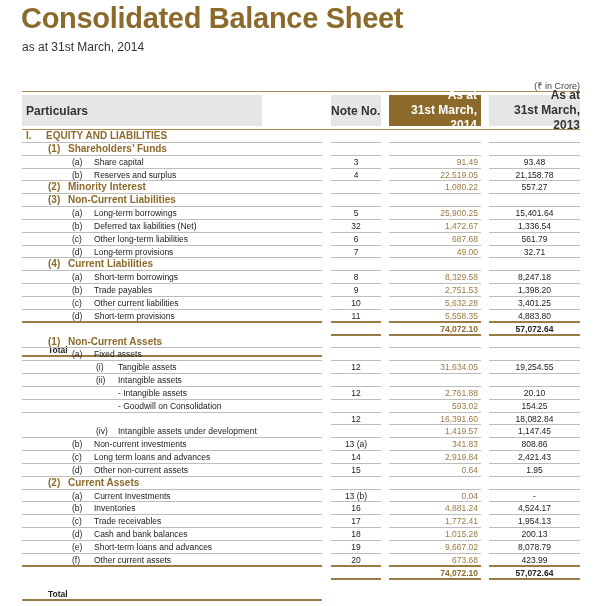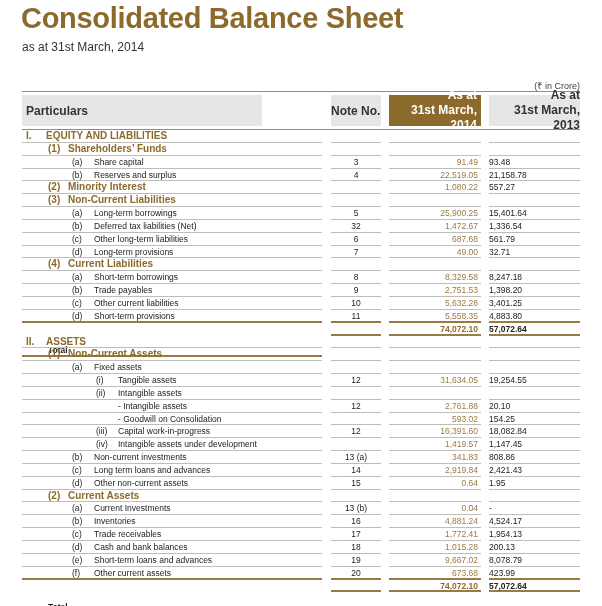--- a/index.html
+++ b/index.html
@@ -33,21 +33,21 @@
   .h-y2 { left: 489px; width: 91px; justify-content: flex-end; text-align: right; padding-right: 0px; line-height: 15px; }
   .hdrline {
     position: absolute; left: 22px; width: 558px; top: 129px; height: 1px; background: #a88a4f;
   }
   .rows { position: absolute; left: 0; top: 130px; width: 602px; }
   .row { position: relative; height: 12.85px; font-size: 8.5px; }
   .cell { position: absolute; top: 0; height: 100%; line-height: 12px; white-space: nowrap; }
   .c-part { left: 22px; width: 300px; border-bottom: 1px solid #bdbdbd; }
   .c-note { left: 331px; width: 50px; text-align: center; border-bottom: 1px solid #bdbdbd; }
   .c-y1 { left: 389px; width: 92px; text-align: right; padding-right: 3px; color: #9a7b45; border-bottom: 1px solid #bdbdbd; }
-  .c-y2 { left: 489px; width: 91px; text-align: left; color: #222; border-bottom: 1px solid #bdbdbd; }
+  .c-y2 { left: 489px; width: 91px; text-align: center; color: #222; border-bottom: 1px solid #bdbdbd; }
   .roman { position: absolute; left: 4px; }
   .lab { position: absolute; }
   .row.l0 .c-part { color: #8c6a2b; font-weight: bold; font-size: 10px; }
   .row.l0 .lab { left: 24px; }
   .row.l1 .c-part { color: #8c6a2b; font-weight: bold; font-size: 10px; }
   .row.l1 .num { position: absolute; left: 26px; }
   .row.l1 .lab { left: 46px; }
   .row.l2 .num { position: absolute; left: 50px; }
   .row.l2 .lab { left: 72px; }
   .row.l3 .num { position: absolute; left: 74px; }
@@ -226,29 +226,20 @@
       <div class="cell c-y2">4,883.80</div>
     </div>
     <div class="row total">
       <div class="cell c-part">
         <span class="lab">Total</span>
       </div>
       <div class="cell c-note"></div>
       <div class="cell c-y1">74,072.10</div>
       <div class="cell c-y2">57,072.64</div>
     </div>
-    <div class="row l0">
-      <div class="cell c-part">
-        <span class="roman">II.</span>
-        <span class="lab">ASSETS</span>
-      </div>
-      <div class="cell c-note"></div>
-      <div class="cell c-y1"></div>
-      <div class="cell c-y2"></div>
-    </div>
     <div class="row l1">
       <div class="cell c-part">
         <span class="num">(1)</span>
         <span class="lab">Non-Current Assets</span>
       </div>
       <div class="cell c-note"></div>
       <div class="cell c-y1"></div>
       <div class="cell c-y2"></div>
     </div>
     <div class="row l2">
@@ -288,24 +279,20 @@
     </div>
     <div class="row l4">
       <div class="cell c-part">
         <span class="lab">- Goodwill on Consolidation</span>
       </div>
       <div class="cell c-note"></div>
       <div class="cell c-y1">593.02</div>
       <div class="cell c-y2">154.25</div>
     </div>
     <div class="row l3">
-      <div class="cell c-part">
-        <span class="num">(iii)</span>
-        <span class="lab">Capital work-in-progress</span>
-      </div>
       <div class="cell c-note">12</div>
       <div class="cell c-y1">16,391.60</div>
       <div class="cell c-y2">18,082.84</div>
     </div>
     <div class="row l3">
       <div class="cell c-part">
         <span class="num">(iv)</span>
         <span class="lab">Intangible assets under development</span>
       </div>
       <div class="cell c-note"></div>

